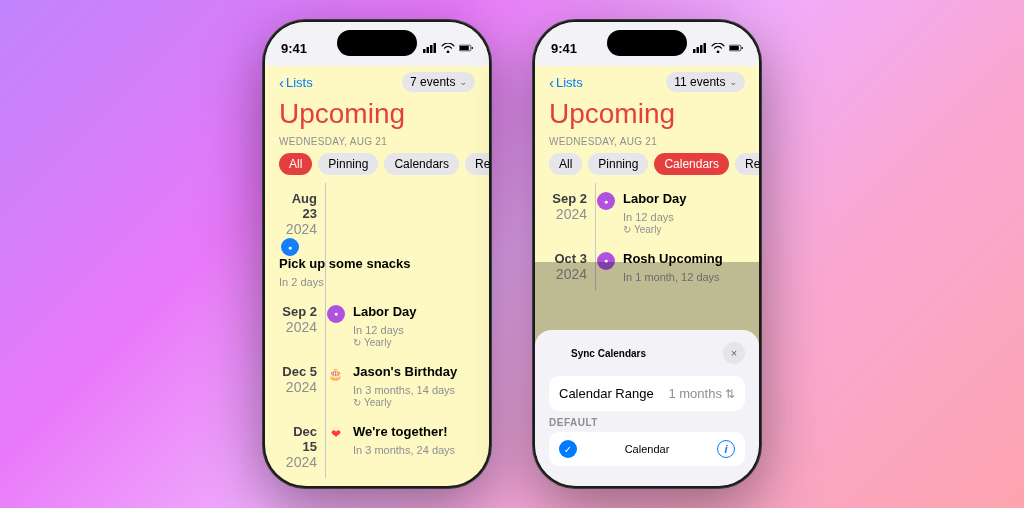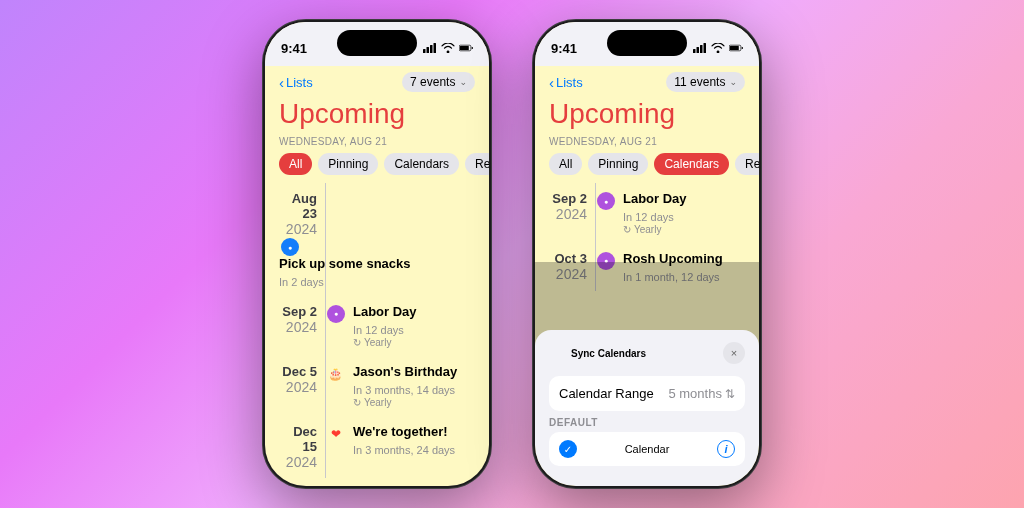--- a/index.html
+++ b/index.html
@@ -581,21 +581,21 @@
           <div class="modal-title">Sync Calendars</div>
           <div class="modal-close">
             <span>×</span>
           </div>
         </div>
 
         <div style="background:#fff; border-radius:10px; padding: 0 10px; margin-bottom:6px;">
           <div class="modal-row" style="border-top: none;">
             <span class="modal-row-label">Calendar Range</span>
             <span class="modal-row-value">
-              <span>5 months</span>
+              <span>1 months</span>
               <span style="font-size:12px; color:#8e8e93;">⇅</span>
             </span>
           </div>
         </div>
 
         <div class="modal-section-label">DEFAULT</div>
 
         <div style="background:#fff; border-radius:10px; padding: 0 10px;">
           <div class="modal-calendar-row">
             <div class="cal-check">✓</div>

